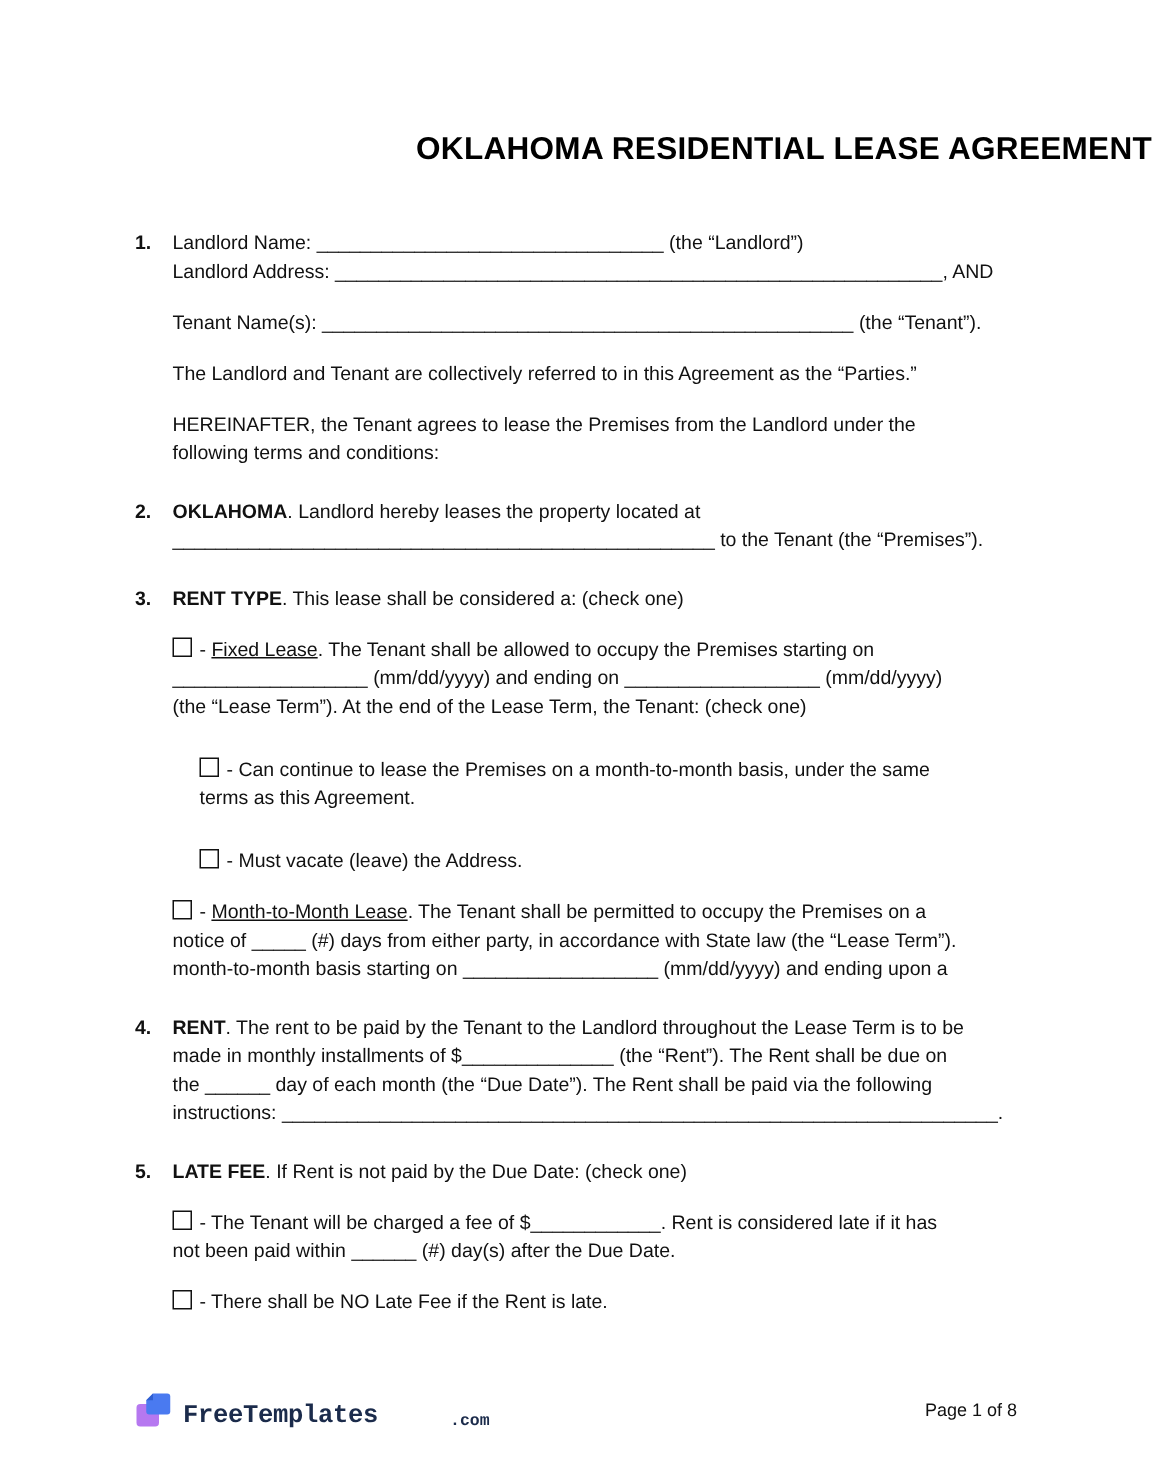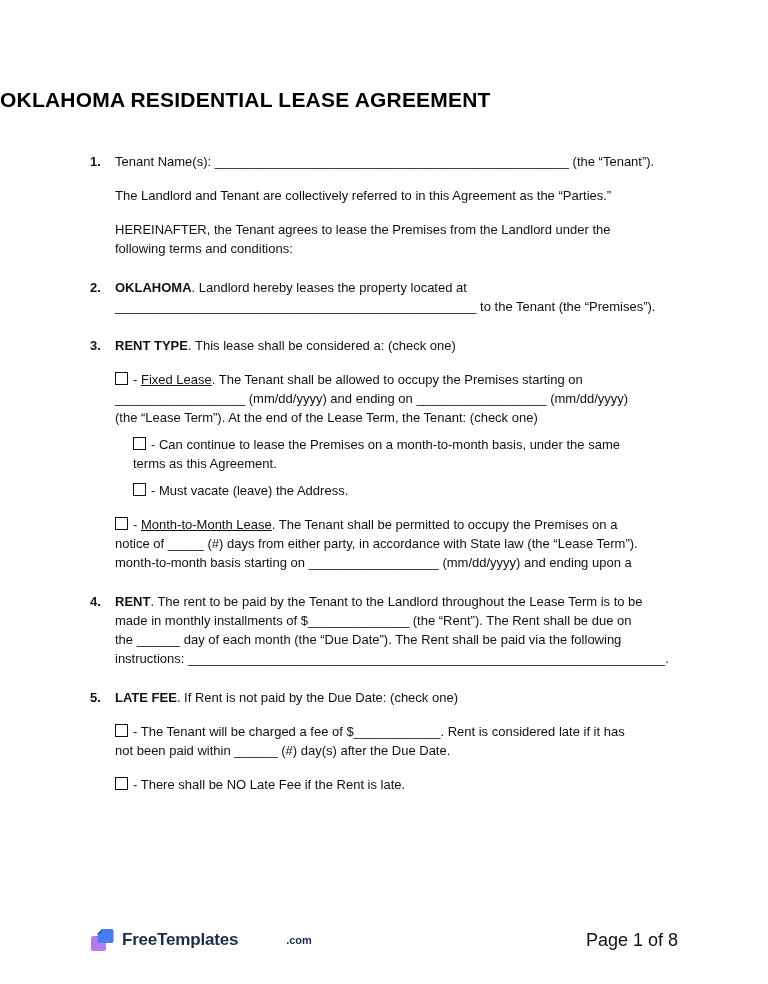--- a/index.html
+++ b/index.html
@@ -8,21 +8,21 @@
     height: 984px;
     background: #ffffff;
     position: relative;
     font-family: "Liberation Sans", sans-serif;
     font-size: 13px;
     color: #111111;
     overflow: hidden;
   }
   .doc-title {
     padding-top: 88px;
-    text-align: left;
+    text-align: right;
     font-size: 21px;
     font-weight: bold;
     letter-spacing: 0.2px;
     color: #000;
   }
   .content {
     margin-top: 40px;
     padding-left: 90px;
     padding-right: 90px;
   }
@@ -37,67 +37,71 @@
   .section-num {
     width: 25px;
     flex: 0 0 25px;
     font-weight: bold;
     line-height: 19px;
   }
   .section-body { flex: 1 1 auto; min-width: 0; }
   .para { margin-bottom: 15px; }
   .para:last-child { margin-bottom: 0; }
   .item { margin-top: 15px; }
-  .sub-item { margin-top: 8px; margin-left: 18px; }
+  .sub-item { margin-top: 23px; margin-left: 18px; }
   b.inline-heading { font-weight: bold; }
   .ul-term { text-decoration: underline; margin-top: 20px; }
   .checkbox {
     display: inline-block;
     width: 11px;
     height: 11px;
     border: 1.6px solid #111;
     margin-right: 5px;
     vertical-align: -1px;
     background: #fff;
   }
   .footer {
     position: absolute;
     left: 90px;
     right: 90px;
     top: 926px;
     display: flex;
     align-items: center;
     justify-content: space-between;
   }
-  .brand { display: flex; align-items: center; }
+  .brand { display: flex; align-items: flex-end; font-family: Liberation Mono, monospace; }
   .brand-logo { width: 26px; height: 28px; margin-right: 6px; }
   .brand-name {
     font-size: 17px;
     font-weight: bold;
     color: #1b2b4b;
     letter-spacing: -0.2px;
   }
   .brand-tld {
     font-size: 11px;
     font-weight: 600;
     color: #1b2b4b;
     padding-left: 48px;
   }
-  .page-indicator { font-size: 18px; color: #111; }
+  .page-indicator { font-size: 12px; color: #111; }
 </style>
 </head>
 <body>
 
 <div class="doc-title">OKLAHOMA RESIDENTIAL LEASE AGREEMENT</div>
 
 <div class="content">
 
   <div class="section">
     <div class="section-num">1.</div>
     <div class="section-body">
+      <div class="para">
+        <div class="line">Landlord Name: ________________________________ (the “Landlord”)</div>
+        <div class="line">Landlord Address: ________________________________________________________, AND</div>
+      </div>
       <div class="para">
         <div class="line">Tenant Name(s): _________________________________________________ (the “Tenant”).</div>
       </div>
       <div class="para">
         <div class="line">The Landlord and Tenant are collectively referred to in this Agreement as the “Parties.”</div>
       </div>
       <div class="para">
         <div class="line">HEREINAFTER, the Tenant agrees to lease the Premises from the Landlord under the</div>
         <div class="line">following terms and conditions:</div>
       </div>

